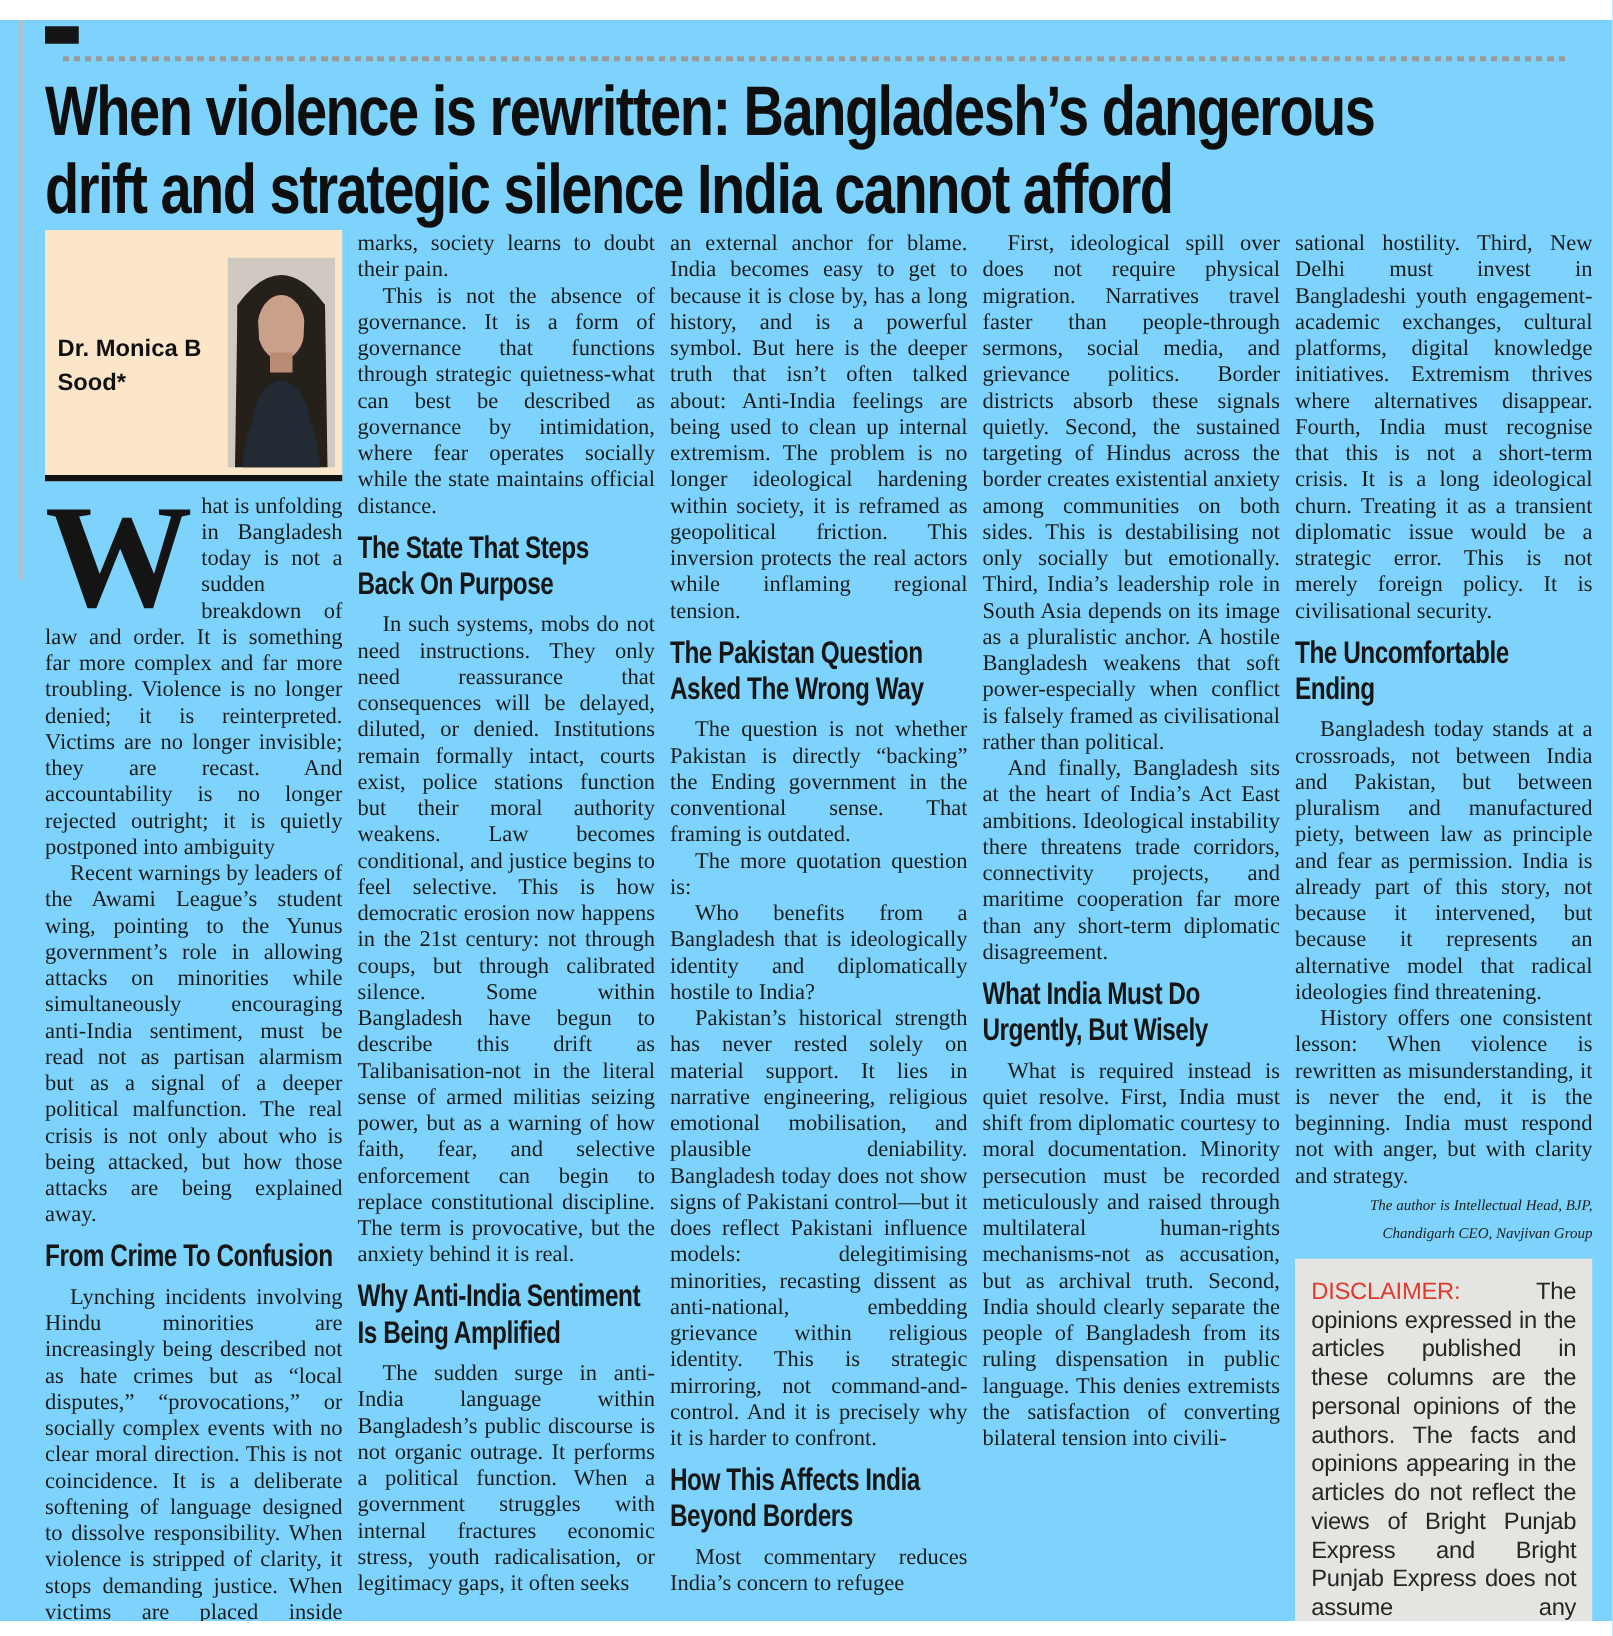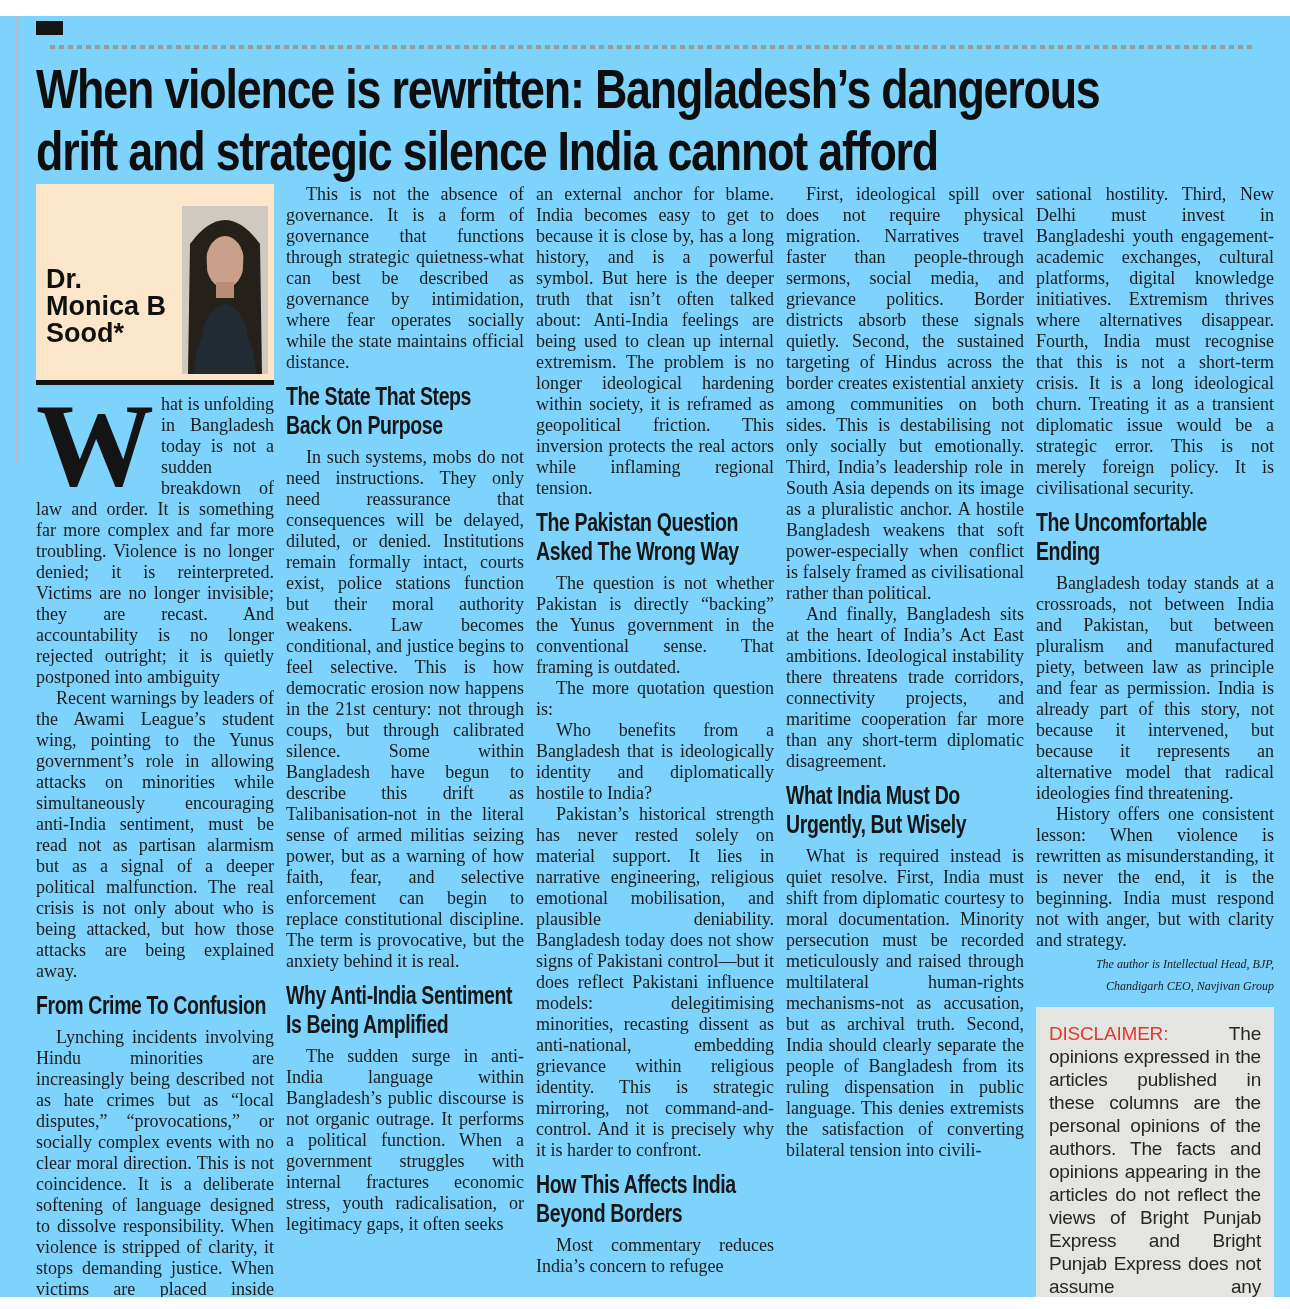--- a/index.html
+++ b/index.html
@@ -22,21 +22,21 @@
   .col{width:238px;overflow:hidden;font-size:18px;line-height:21px;text-align:justify;}
   .para{margin:0;}
   .indent{text-indent:20px;}
   .section-head{margin:9px 0 7px;font-family:"Liberation Sans",sans-serif;font-weight:bold;
       color:#161616;font-size:25px;line-height:29px;letter-spacing:-0.5px;white-space:pre;
       transform:scaleX(0.78);transform-origin:0 50%;}
 
   
   .author-box{position:relative;height:196px;border-bottom:5px solid #121212;margin-bottom:9px;}
   .author-name{position:absolute;left:10px;top:82px;width:132px;
-      font-family:"Liberation Sans",sans-serif;font-weight:bold;font-size:27px;line-height:27px;
+      font-family:"Liberation Sans",sans-serif;font-weight:bold;font-size:19px;line-height:27px;
       color:#111;text-align:left;text-indent:0;}
   .author-photo{position:absolute;right:6px;top:22px;width:86px;height:168px;display:block;}
 
   
   .dropcap{float:left;font-family:"Liberation Serif",serif;font-weight:bold;
       font-size:118px;line-height:92px;padding:6px 7px 0 0;color:#141414;}
 
   
   .signature{margin:2px 0 10px;font-style:italic;text-align:right;font-size:12px;line-height:22px;}
   .disclaimer{background:#e4e4e1;padding:15px 13px;font-family:"Liberation Sans",sans-serif;
@@ -77,34 +77,35 @@
           <path d="M24 36 Q43 22 62 36 Q58 24 43 23 Q28 24 24 36 Z" fill="#26201b"></path>
         </svg>
       </div>
       <p class="para"><span class="dropcap">W</span><span>hat is unfolding in Bangladesh today is not a sudden breakdown of law and order. It is something far more complex and far more troubling. Violence is no longer denied; it is reinterpreted. Victims are no longer invisible; they are recast. And accountability is no longer rejected outright; it is quietly postponed into ambiguity</span></p>
       <p class="para indent">Recent warnings by leaders of the Awami League’s student wing, pointing to the Yunus government’s role in allowing attacks on minorities while simultaneously encouraging anti-India sentiment, must be read not as partisan alarmism but as a signal of a deeper political malfunction. The real crisis is not only about who is being attacked, but how those attacks are being explained away.</p>
       <h3 class="section-head">From Crime To Confusion</h3>
       <p class="para indent">Lynching incidents involving Hindu minorities are increasingly being described not as hate crimes but as “local disputes,” “provocations,” or socially complex events with no clear moral direction. This is not coincidence. It is a deliberate softening of language designed to dissolve responsibility. When violence is stripped of clarity, it stops demanding justice. When victims are placed inside quotation</p>
     </div>
 
     <div class="col">
+      <p class="para">marks, society learns to doubt their pain.</p>
       <p class="para indent">This is not the absence of governance. It is a form of governance that functions through strategic quietness-what can best be described as governance by intimidation, where fear operates socially while the state maintains official distance.</p>
       <h3 class="section-head">The State That Steps
 Back On Purpose</h3>
       <p class="para indent">In such systems, mobs do not need instructions. They only need reassurance that consequences will be delayed, diluted, or denied. Institutions remain formally intact, courts exist, police stations function but their moral authority weakens. Law becomes conditional, and justice begins to feel selective. This is how democratic erosion now happens in the 21st century: not through coups, but through calibrated silence. Some within Bangladesh have begun to describe this drift as Talibanisation-not in the literal sense of armed militias seizing power, but as a warning of how faith, fear, and selective enforcement can begin to replace constitutional discipline. The term is provocative, but the anxiety behind it is real.</p>
       <h3 class="section-head">Why Anti-India Sentiment
 Is Being Amplified</h3>
       <p class="para indent">The sudden surge in anti-India language within Bangladesh’s public discourse is not organic outrage. It performs a political function. When a government struggles with internal fractures economic stress, youth radicalisation, or legitimacy gaps, it often seeks</p>
     </div>
 
     <div class="col">
       <p class="para">an external anchor for blame. India becomes easy to get to because it is close by, has a long history, and is a powerful symbol. But here is the deeper truth that isn’t often talked about: Anti-India feelings are being used to clean up internal extremism. The problem is no longer ideological hardening within society, it is reframed as geopolitical friction. This inversion protects the real actors while inflaming regional tension.</p>
       <h3 class="section-head">The Pakistan Question
 Asked The Wrong Way</h3>
-      <p class="para indent">The question is not whether Pakistan is directly “backing” the Yunus government in the conventional sense. That framing is outdated.</p>
+      <p class="para indent">The question is not whether Pakistan is directly “backing” the Ending government in the conventional sense. That framing is outdated.</p>
       <p class="para indent">The more quotation question is:</p>
       <p class="para indent">Who benefits from a Bangladesh that is ideologically identity and diplomatically hostile to India?</p>
       <p class="para indent">Pakistan’s historical strength has never rested solely on material support. It lies in narrative engineering, religious emotional mobilisation, and plausible deniability. Bangladesh today does not show signs of Pakistani control—but it does reflect Pakistani influence models: delegitimising minorities, recasting dissent as anti-national, embedding grievance within religious identity. This is strategic mirroring, not command-and-control. And it is precisely why it is harder to confront.</p>
       <h3 class="section-head">How This Affects India
 Beyond Borders</h3>
       <p class="para indent">Most commentary reduces India’s concern to refugee</p>
     </div>
 
     <div class="col">
       <p class="para indent">First, ideological spill over does not require physical migration. Narratives travel faster than people-through sermons, social media, and grievance politics. Border districts absorb these signals quietly. Second, the sustained targeting of Hindus across the border creates existential anxiety among communities on both sides. This is destabilising not only socially but emotionally. Third, India’s leadership role in South Asia depends on its image as a pluralistic anchor. A hostile Bangladesh weakens that soft power-especially when conflict is falsely framed as civilisational rather than political.</p>

